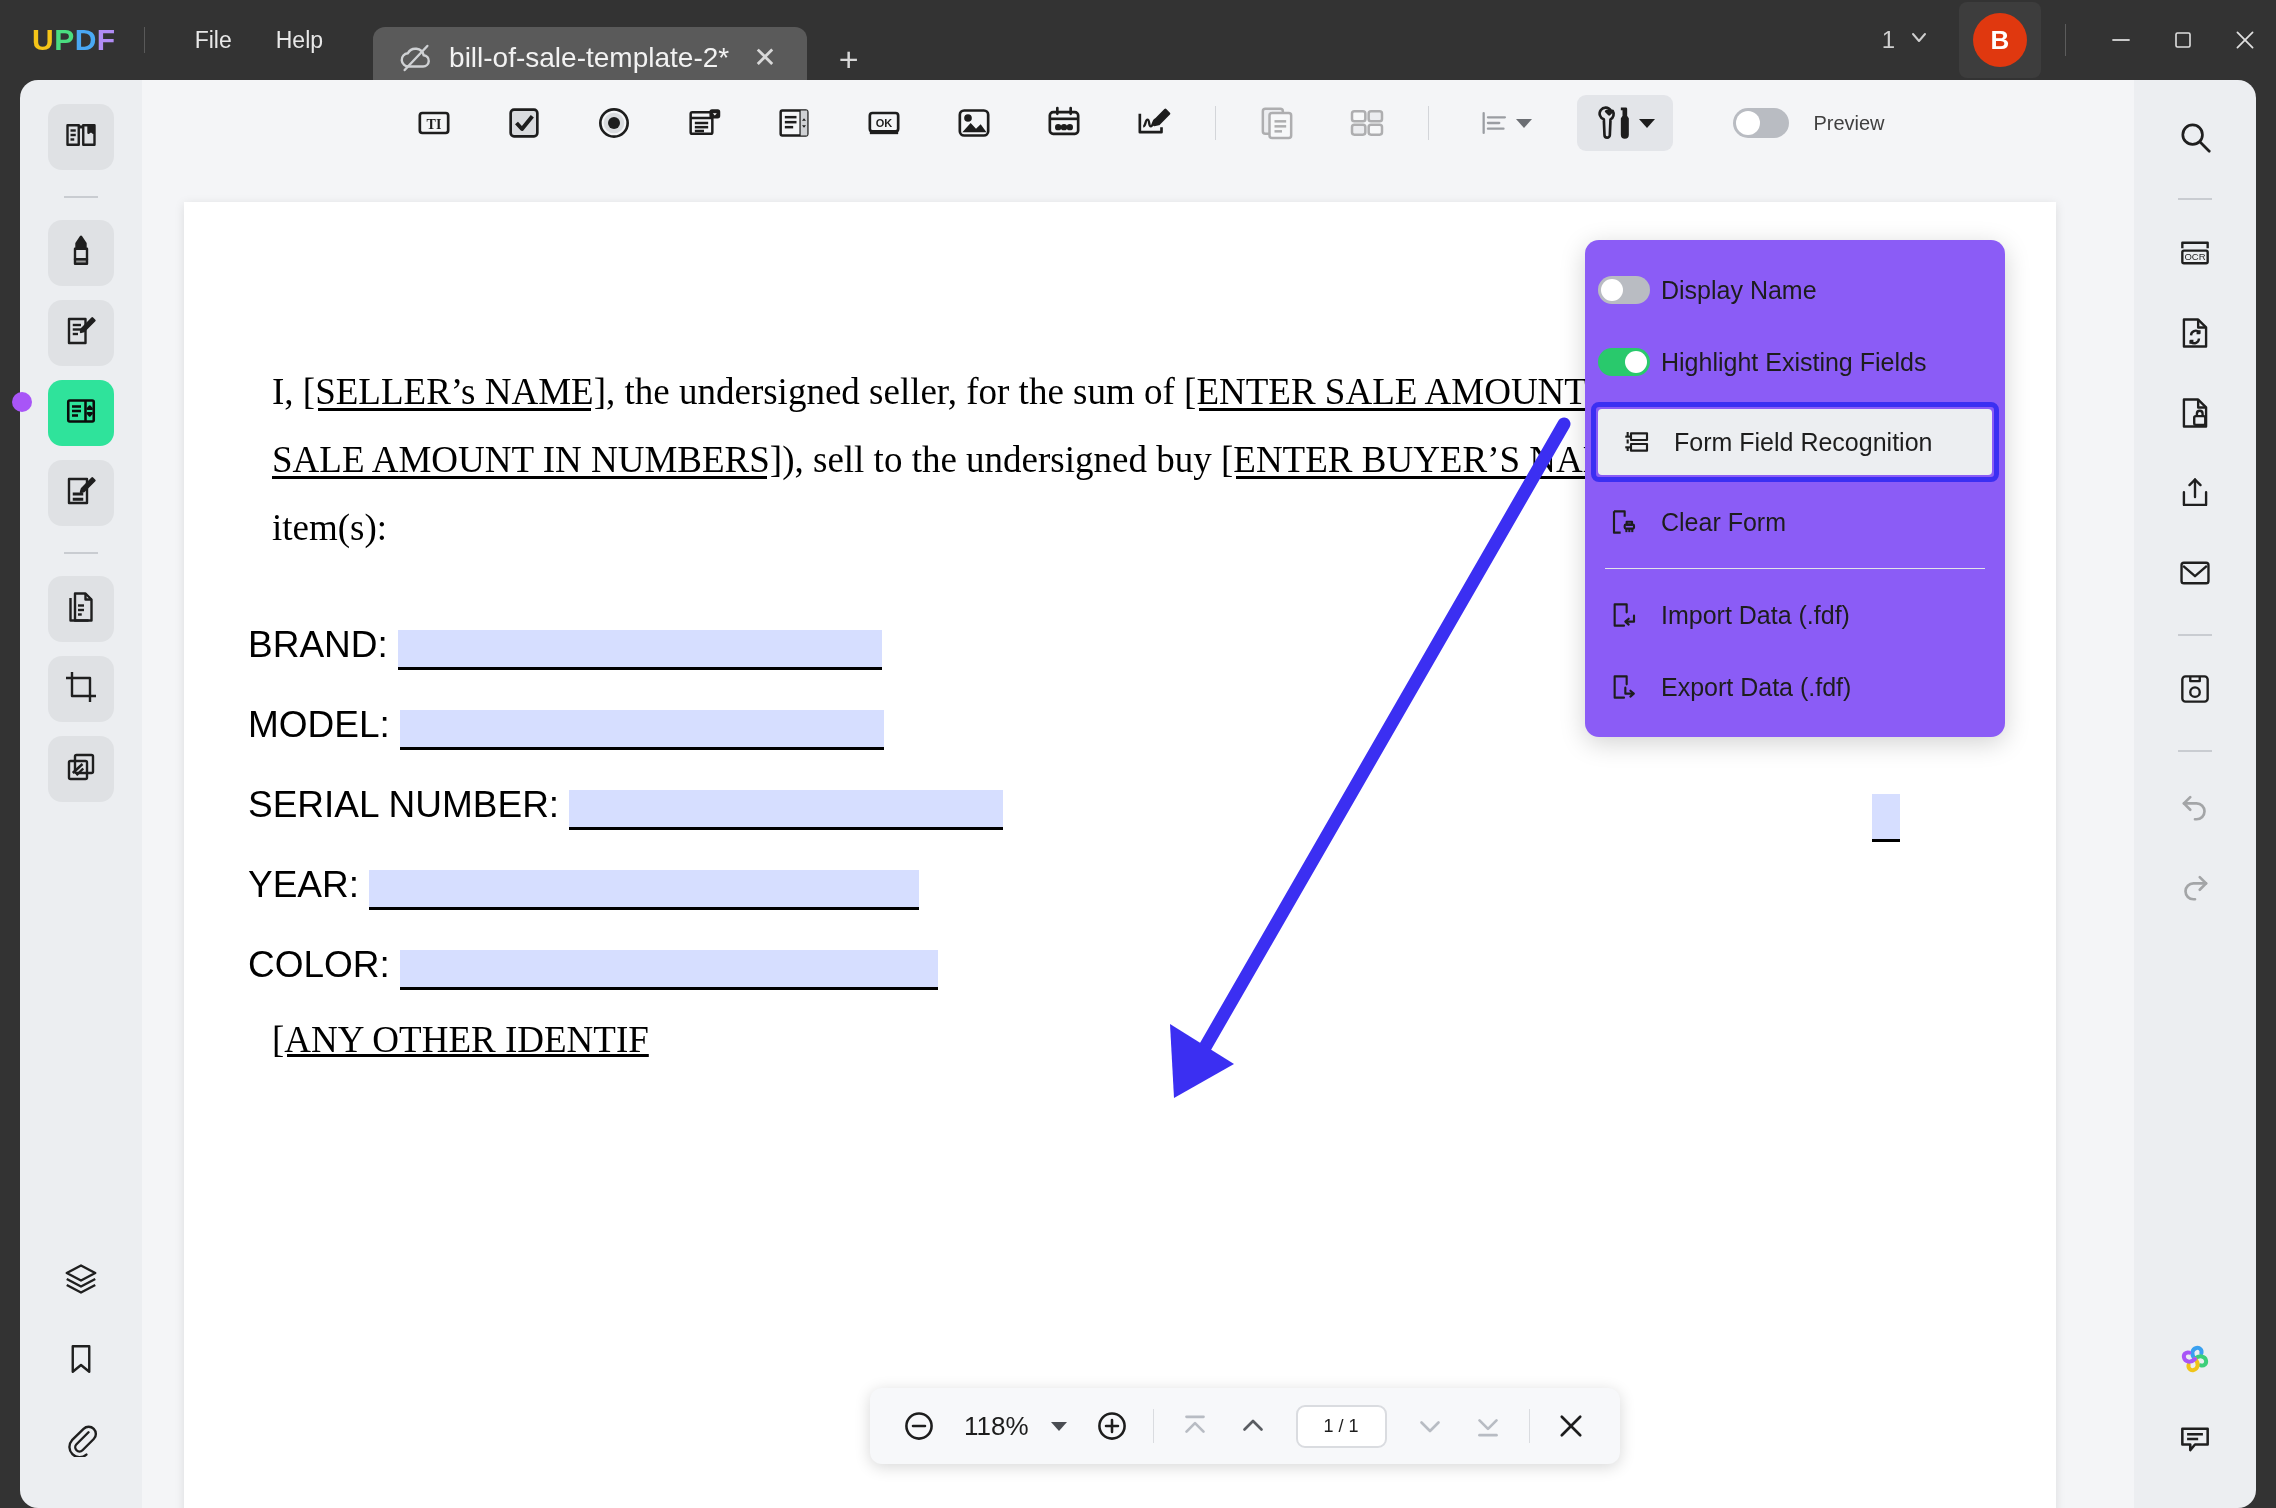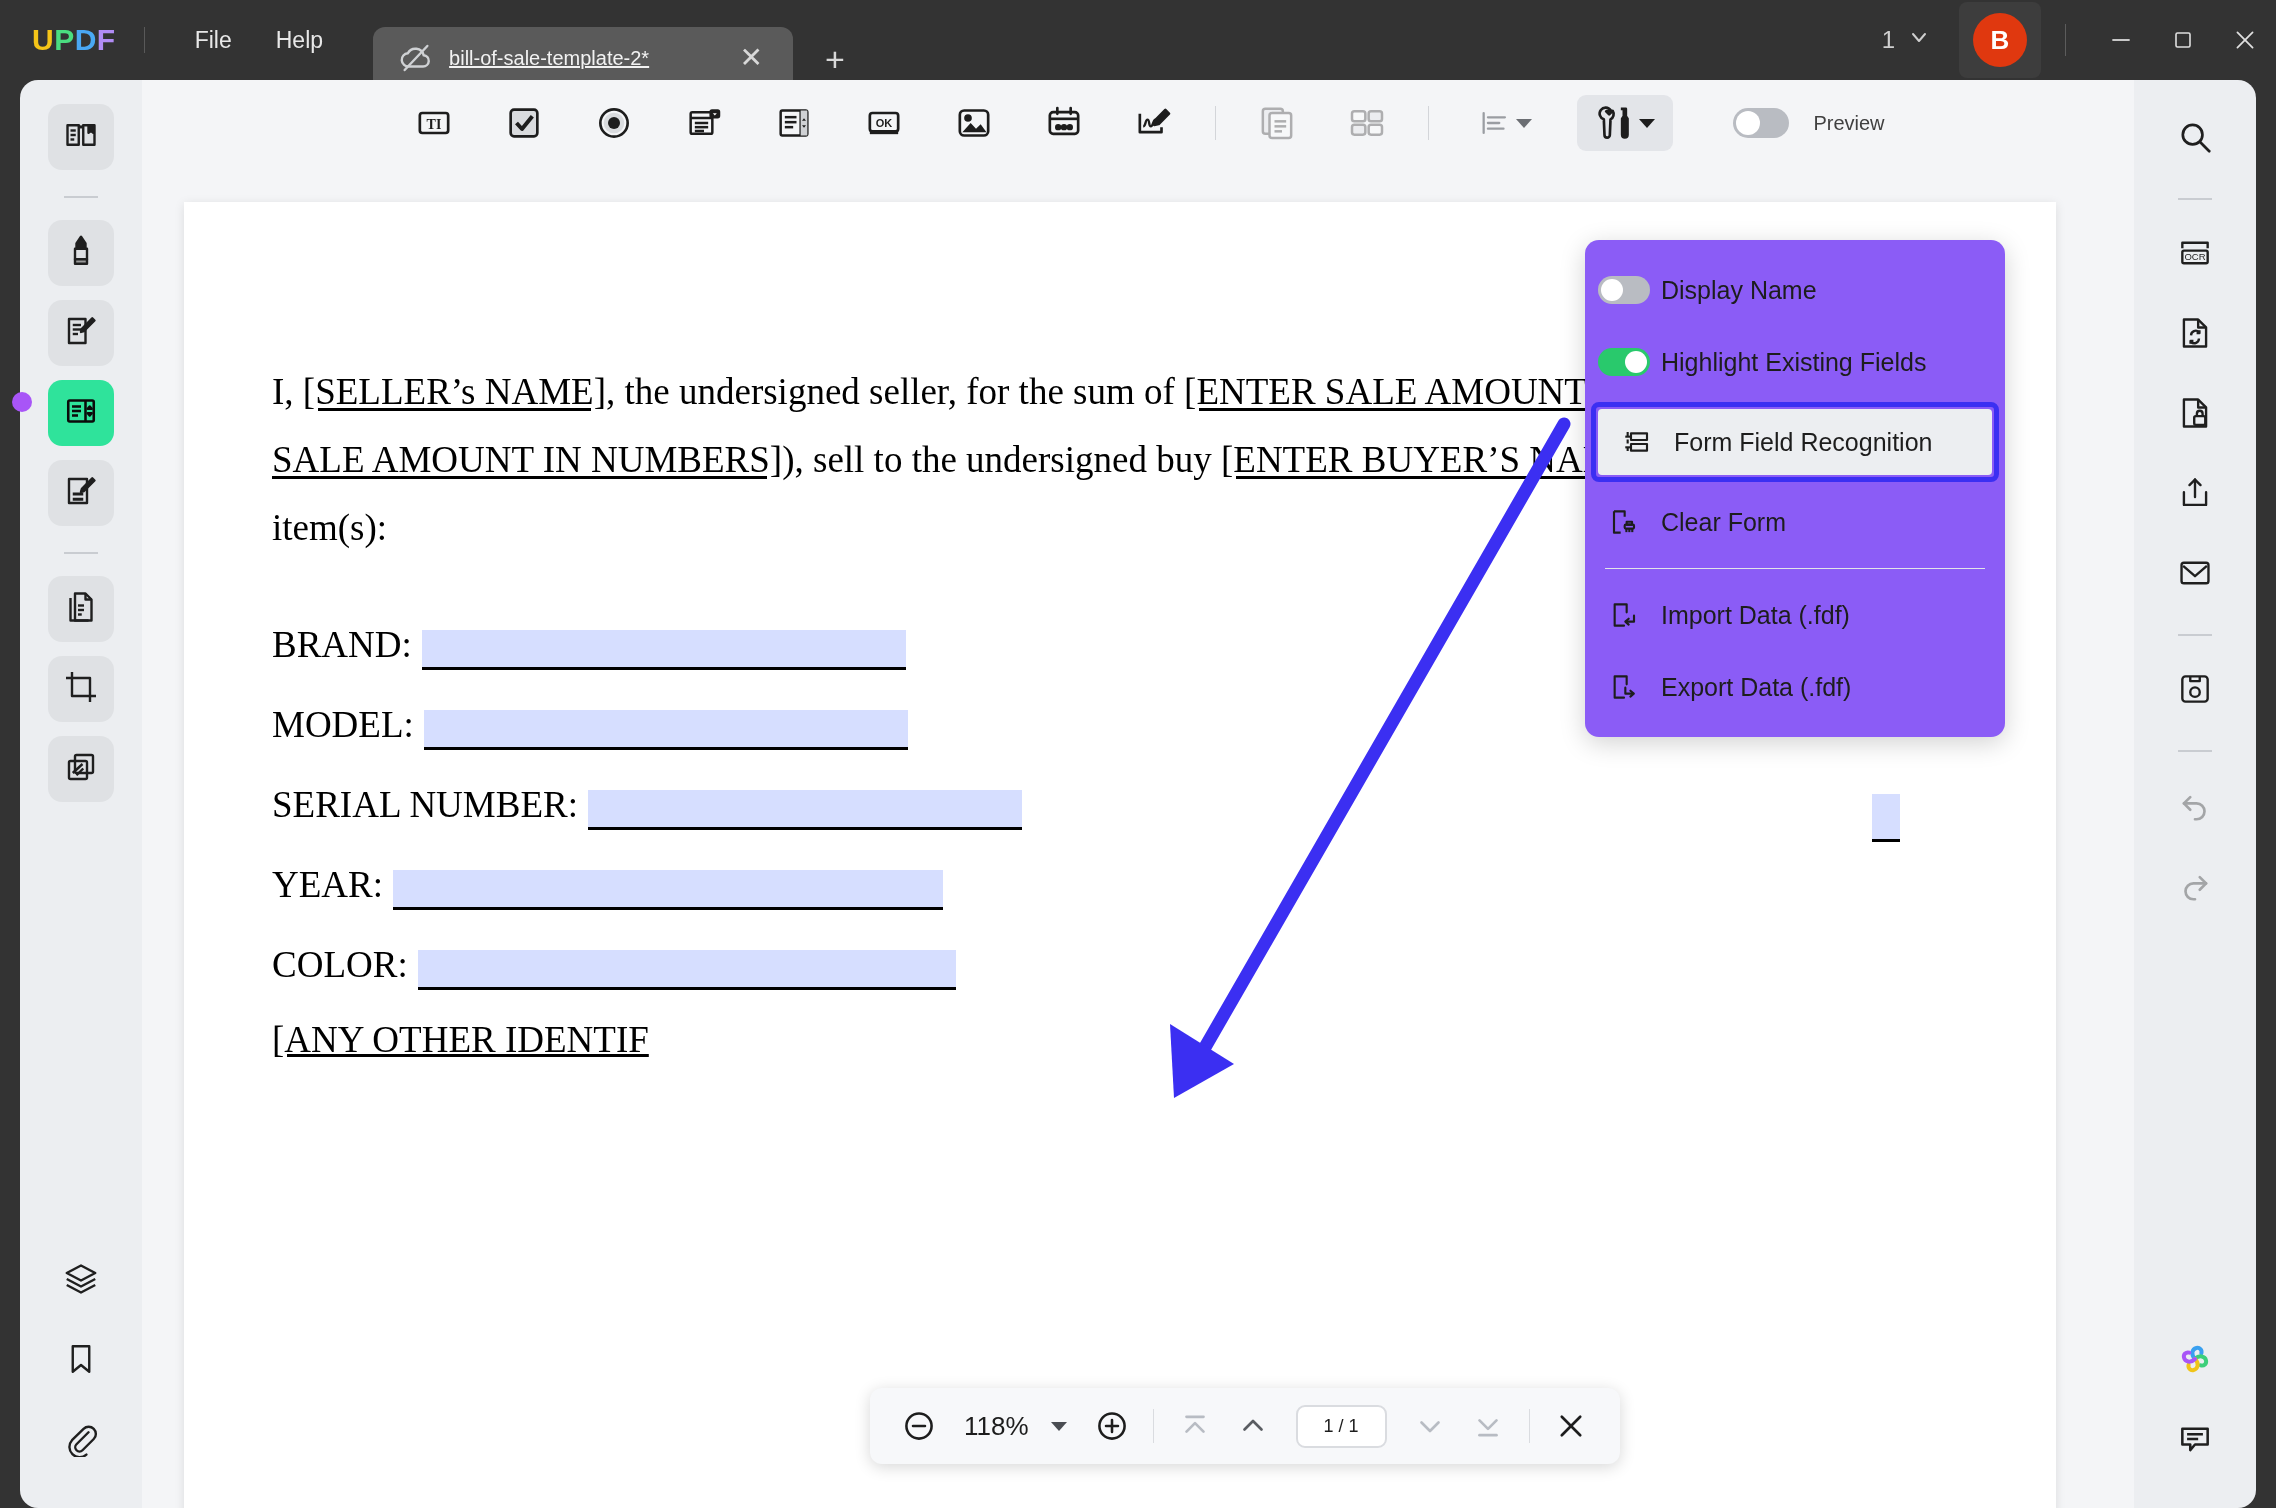--- a/index.html
+++ b/index.html
@@ -44,24 +44,23 @@
   .tab {
     height: 62px; min-width: 420px;
     background: #5a5a5a;
     border-radius: 12px 12px 0 0;
     display: flex; align-items: center;
     padding: 0 20px 0 26px;
     position: relative; top: 9px;
   }
   .tab-icon { width: 34px; height: 34px; flex: none; margin-right: 16px; }
   .tab-title {
-    color: #f2f2f2; font-size: 20px;
+    color: #f2f2f2; font-size: 28px;
     white-space: nowrap; overflow: hidden;
     flex: 1;
-    text-decoration: underline;
   }
   .tab-close {
     color: #d8d8d8; font-size: 28px; line-height: 1;
     padding: 4px 10px; border-radius: 5px; margin-left: 14px;
   }
   .tab-add {
     color: #d8d8d8; font-size: 34px; line-height: 1;
     padding: 4px 14px; margin-left: 18px; border-radius: 5px;
   }
   .tb-right {
@@ -182,21 +181,21 @@
     margin-top: 128px; color: #000;
     letter-spacing: -1px;
   }
   .doc-body {
     font-family: "Liberation Serif", serif;
     font-size: 37px; line-height: 68px;
     color: #000;
     margin: 156px 90px 0 88px;
   }
   .doc-body u { text-decoration: underline; text-underline-offset: 4px; }
-  .fields { margin: 40px 0 0 88px; font-family: Liberation Serif, serif; }
+  .fields { margin: 40px 0 0 64px; font-family: Liberation Sans, sans-serif; }
   .field-row {
     display: flex; align-items: flex-end;
     height: 68px; margin-bottom: 12px;
   }
   .field-label { font-size: 37px; color: #000; white-space: nowrap; padding-bottom: 4px; }
   .field-box {
     height: 40px; background: #d6deff;
     border-bottom: 3px solid #000;
     margin-left: 10px;
   }

